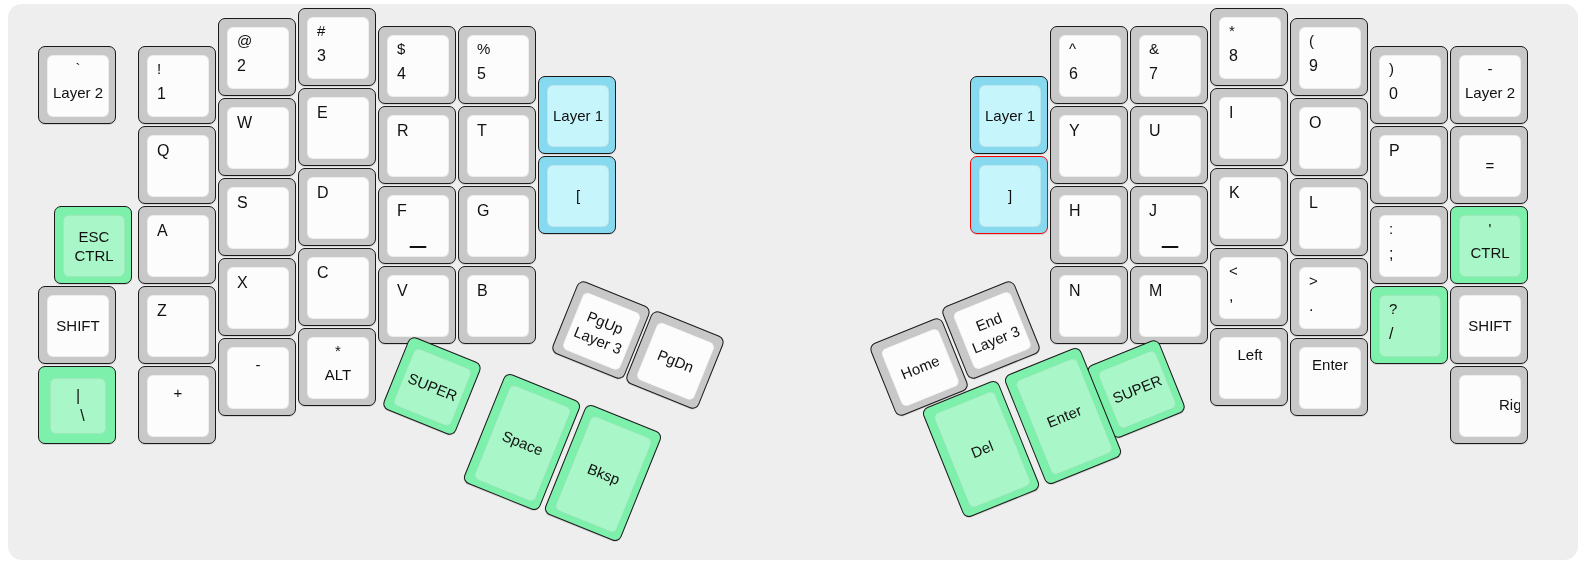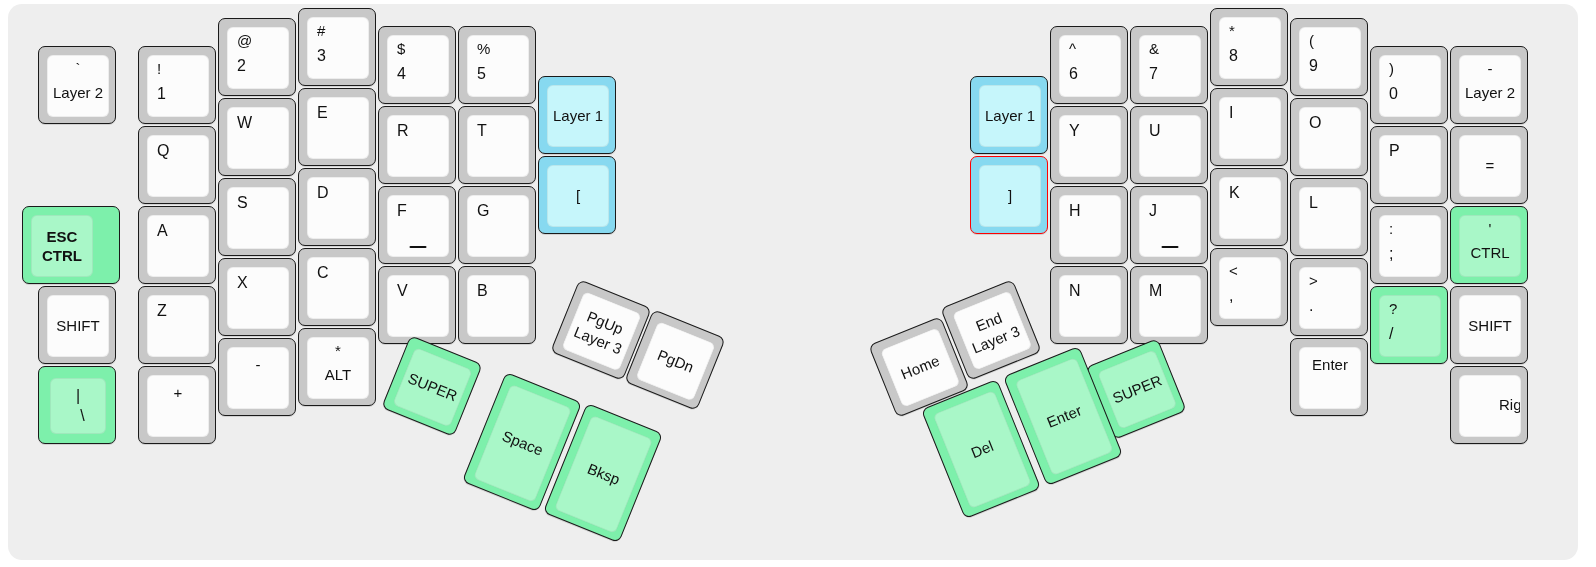--- a/index.html
+++ b/index.html
@@ -31,21 +31,21 @@
 <body>
 
 <div id="kb-panel"></div>
 <div id="stage">
     <div class="key" style="left: 38px; top: 46px; width: 78px; height: 78px;">
       <div class="cap" style="left: 8px; top: 8px; width: 62px; height: 62px;">
         <div class="shifted ctr">`</div>
         <div class="lbl" style="margin-top: 14px;">Layer 2</div>
       </div>
     </div>
-    <div class="key green" style="left: 22px; top: 206px; width: 98px; height: 78px; font-weight: bold;">
+    <div class="key green" style="left: 54px; top: 206px; width: 78px; height: 78px;">
       <div class="cap" style="left: 8px; top: 8px; width: 62px; height: 62px;">
         <div class="lbl stack"><div>ESC</div><div>CTRL</div></div>
       </div>
     </div>
     <div class="key" style="left: 38px; top: 286px; width: 78px; height: 78px;">
       <div class="cap" style="left: 8px; top: 8px; width: 62px; height: 62px;">
         <div class="lbl">SHIFT</div>
       </div>
     </div>
     <div class="key green" style="left: 38px; top: 366px; width: 78px; height: 78px;">
@@ -253,20 +253,25 @@
       <div class="cap" style="left: 8px; top: 8px; width: 62px; height: 62px;">
         <div class="main-tl" style="top: 7px;">K</div>
       </div>
     </div>
     <div class="key" style="left: 1210px; top: 248px; width: 78px; height: 78px;">
       <div class="cap" style="left: 8px; top: 8px; width: 62px; height: 62px;">
         <div class="shifted">&lt;</div>
         <div class="main-tl">,</div>
       </div>
     </div>
+    <div class="key" style="left: 1210px; top: 328px; width: 78px; height: 78px;">
+      <div class="cap" style="left: 8px; top: 8px; width: 62px; height: 62px;">
+        <div class="lbl" style="position: absolute; top: 8px; left: 0px; right: 0px;">Left</div>
+      </div>
+    </div>
     <div class="key" style="left: 1290px; top: 18px; width: 78px; height: 78px;">
       <div class="cap" style="left: 8px; top: 8px; width: 62px; height: 62px;">
         <div class="shifted">(</div>
         <div class="main-tl">9</div>
       </div>
     </div>
     <div class="key" style="left: 1290px; top: 98px; width: 78px; height: 78px;">
       <div class="cap" style="left: 8px; top: 8px; width: 62px; height: 62px;">
         <div class="main-tl" style="top: 7px;">O</div>
       </div>

